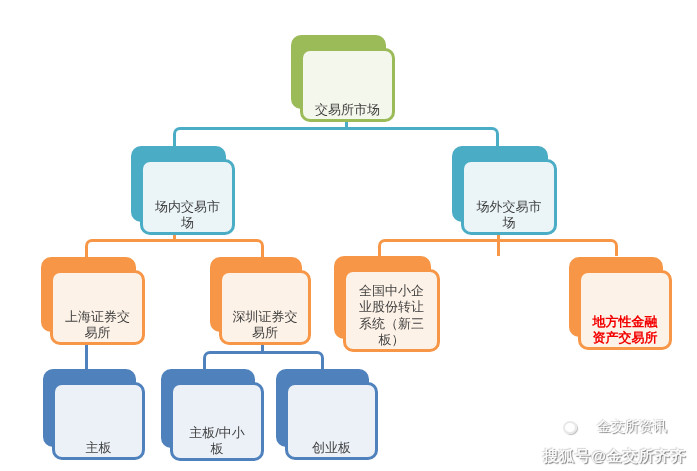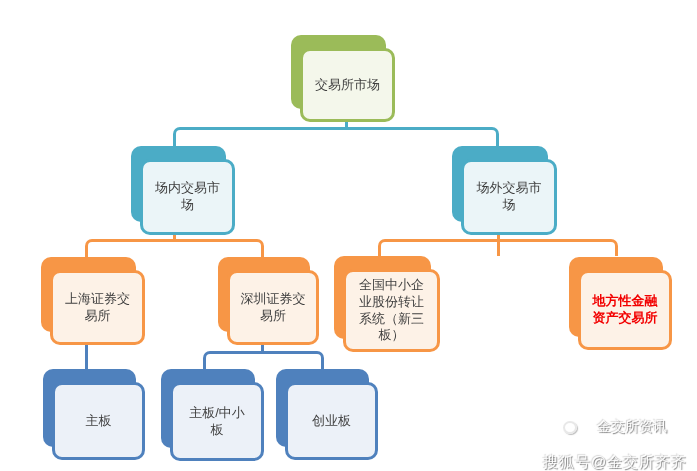--- a/index.html
+++ b/index.html
@@ -3,21 +3,21 @@
 <meta charset="utf-8">
 <style>
   html,body{margin:0;padding:0;background:#ffffff;}
   body{font-family:"Liberation Sans","DejaVu Sans",sans-serif;}
   #stage{position:relative;width:697px;height:471px;background:#ffffff;overflow:hidden;}
 
   
   .node{position:absolute;}
   .node .back{position:absolute;inset:0;border-radius:10px;transform:translate(-9px,-13px);}
   .node .front{position:absolute;inset:0;border-radius:10px;border:3px solid;box-sizing:border-box;
-               display:flex;align-items:center;justify-content:center;text-align:center;}
+               display:flex;align-items:flex-end;justify-content:center;text-align:center;}
   .node .lbl{display:block;width:5em;font-size:13px;line-height:1.28;color:#3f3f3f;
              word-break:break-all;letter-spacing:0;}
   .green  .back{background:var(--green);}
   .green  .front{border-color:var(--green);background:var(--green-fill);}
   .teal   .back{background:var(--teal);}
   .teal   .front{border-color:var(--teal);background:var(--teal-fill);}
   .orange .back{background:var(--orange);}
   .orange .front{border-color:var(--orange);background:var(--orange-fill);}
   .blue   .back{background:var(--blue);}
   .blue   .front{border-color:var(--blue);background:var(--blue-fill);}
@@ -29,21 +29,21 @@
            border-radius:7px 7px 0 0;box-sizing:border-box;background:transparent;}
   .c-teal{background:var(--teal);}     .b-teal{border-color:var(--teal);}
   .c-orange{background:var(--orange);} .b-orange{border-color:var(--orange);}
   .c-blue{background:var(--blue);}     .b-blue{border-color:var(--blue);}
 
   
   #watermark{position:absolute;left:536px;top:418px;width:158px;text-align:center;
              color:rgba(255,255,255,0.93);
              text-shadow:1px 1px 1px rgba(90,90,90,0.75), -1px -1px 1px rgba(160,160,160,0.45);}
   #watermark .l1{font-size:14px;display:flex;align-items:center;justify-content:center;gap:20px;}
-  #watermark .l2{font-size:15px;font-weight:normal;letter-spacing:1px;margin-top:17px;text-align:center;}
+  #watermark .l2{font-size:15px;font-weight:bold;letter-spacing:1px;margin-top:11px;text-align:center;}
   .wm-logo{display:inline-block;width:14px;height:13px;border-radius:50%;
            border:2px solid rgba(230,230,230,0.9);box-sizing:border-box;
            box-shadow:1px 1px 1px rgba(120,120,120,0.5);background:rgba(255,255,255,0.5);}
 </style>
 </head>
 <body>
 
 <div id="stage">
 
   <div class="vline c-teal" style="left:345px;top:121px;height:7px;"></div>
@@ -80,21 +80,21 @@
       <span class="lbl">场外交易市场</span>
     </div>
   </div>
 
   <div class="node orange" style="left:50px;top:270px;width:95px;height:75px;">
     <div class="back"></div>
     <div class="front">
       <span class="lbl">上海证券交易所</span>
     </div>
   </div>
-  <div class="node orange" style="left:227px;top:270px;width:92px;height:75px;">
+  <div class="node orange" style="left:219px;top:270px;width:92px;height:75px;">
     <div class="back"></div>
     <div class="front">
       <span class="lbl">深圳证券交易所</span>
     </div>
   </div>
   <div class="node orange" style="left:343px;top:269px;width:97px;height:83px;">
     <div class="back"></div>
     <div class="front">
       <span class="lbl">全国中小企业股份转让系统（新三板）</span>
     </div>

